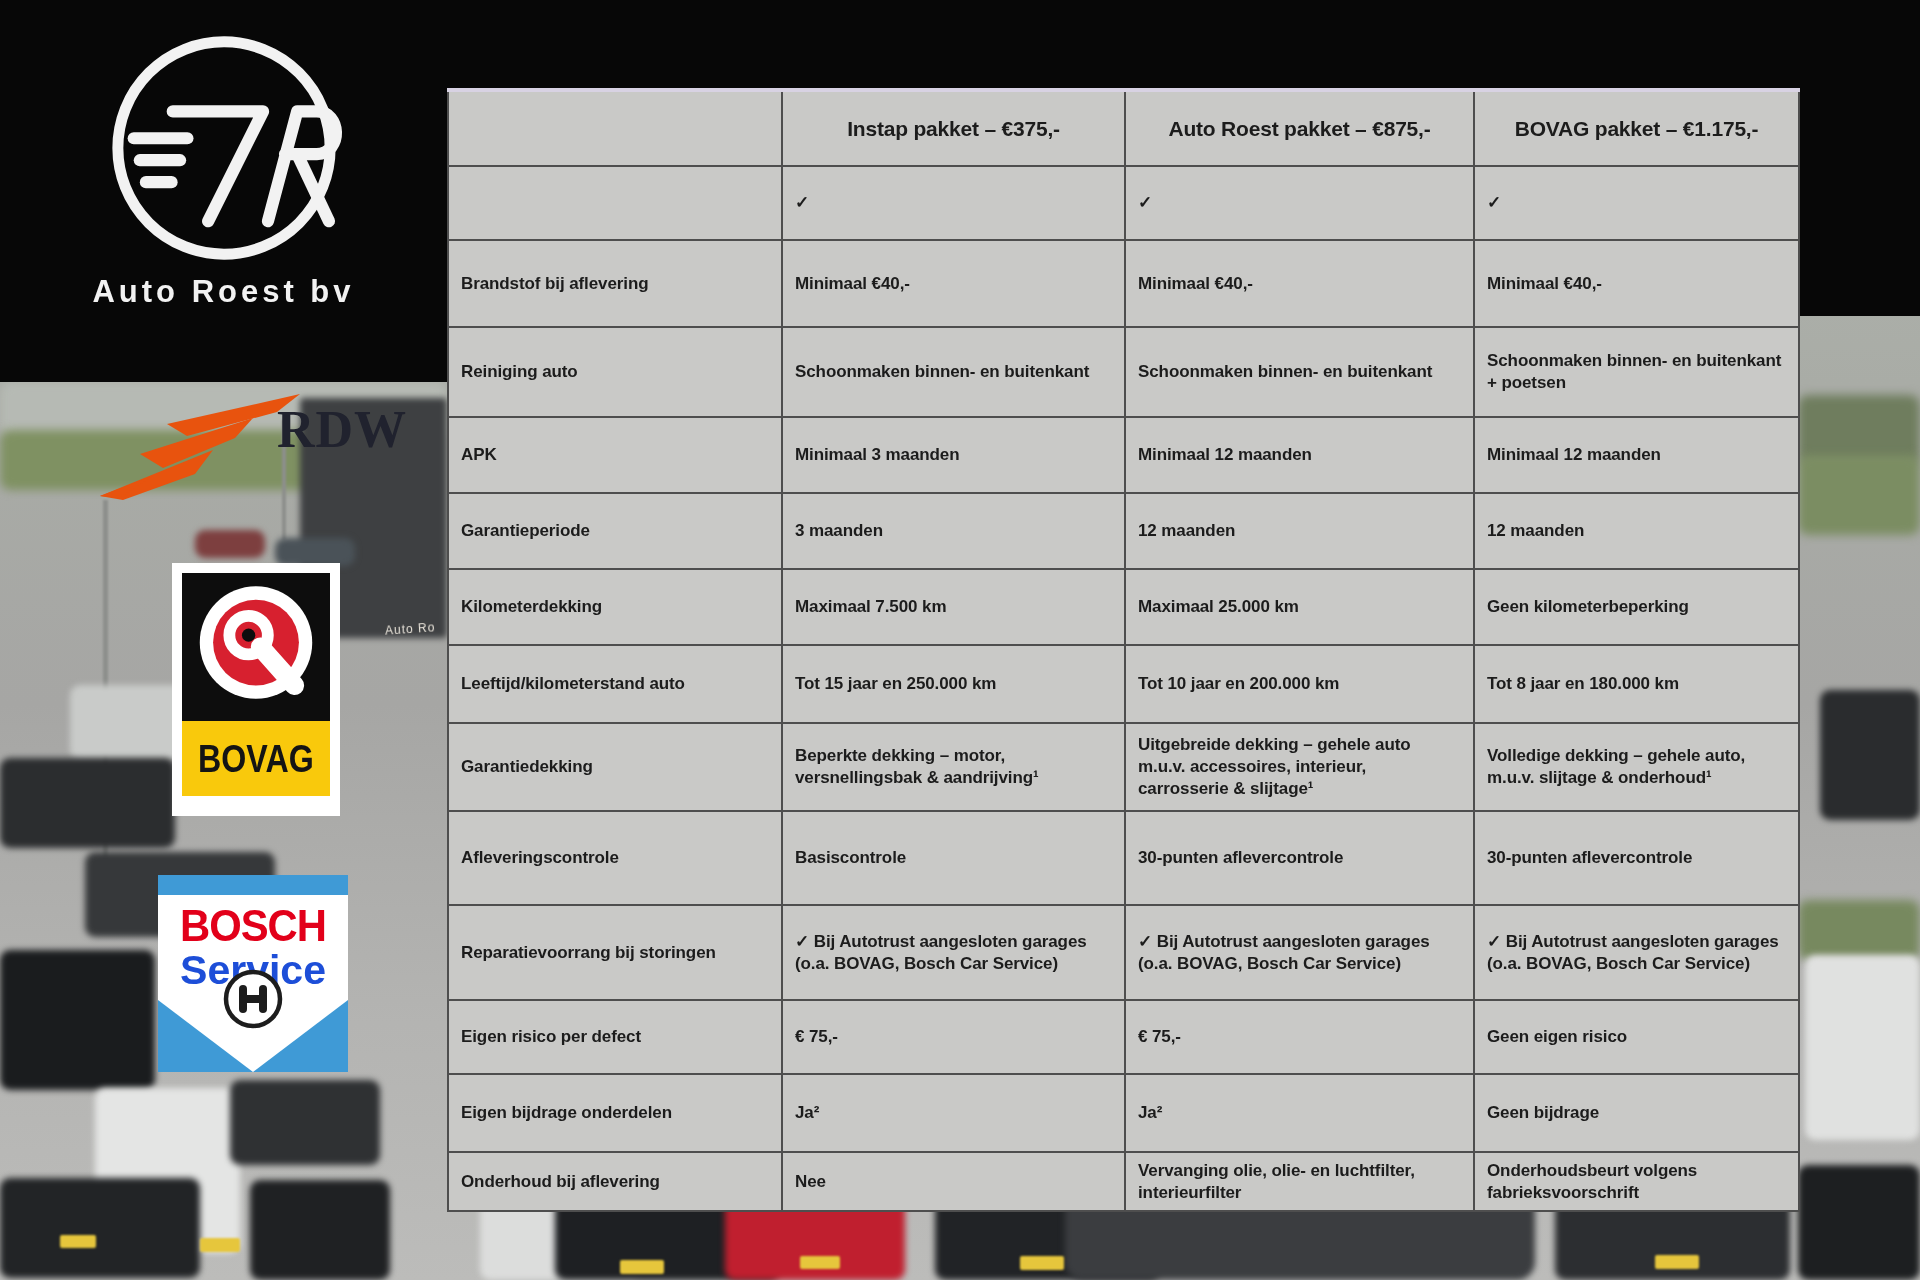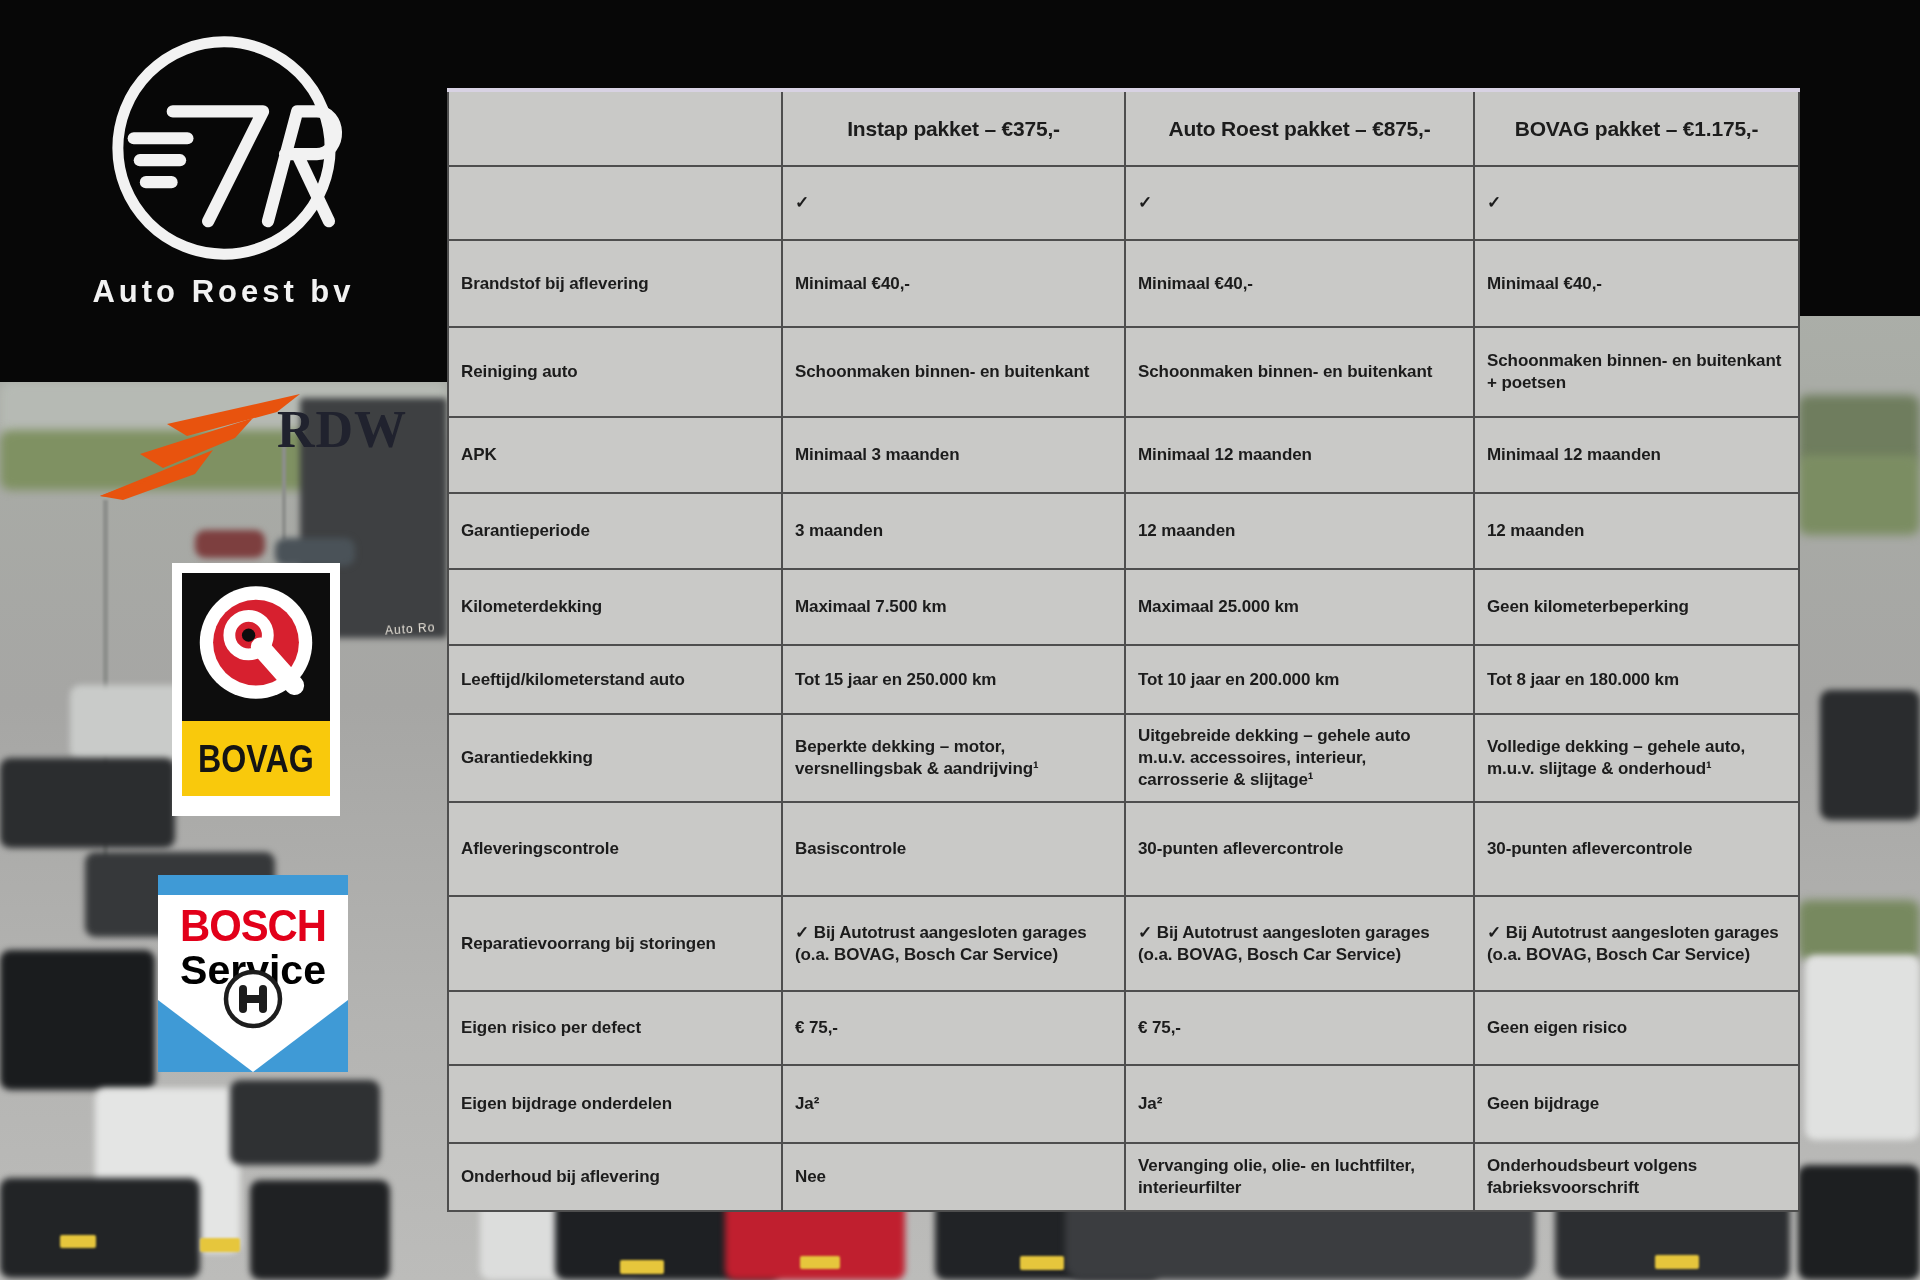--- a/index.html
+++ b/index.html
@@ -30,21 +30,21 @@
          box-sizing:border-box;padding:10px;}
   .bovag-target{display:block;width:148px;height:148px;}
   .bovag-yellow{margin-top:0;width:148px;height:75px;background:#f9c90c;display:flex;
                 align-items:center;justify-content:center;}
   .bovag-word{color:#141414;font-weight:bold;font-size:35px;letter-spacing:0px;transform:scale(.92,1.12);}
   
   .bosch{position:absolute;left:158px;top:875px;width:190px;height:197px;background:#fff;overflow:hidden;}
   .bosch-bar{height:20px;background:#3f9ad6;}
   .bosch-word{color:#e2001a;font-weight:bold;font-size:44px;text-align:center;
               letter-spacing:-1px;margin-top:6px;transform:scale(.95,1);}
-  .bosch-service{color:#000000;font-weight:bold;font-size:41px;text-align:center;margin-top:-4px;}
+  .bosch-service{color:#1d4ed8;font-weight:bold;font-size:41px;text-align:center;margin-top:-4px;}
   .bosch-bottom{position:absolute;left:0;bottom:0;width:100%;height:72px;background:#fff;}
   .bosch-tri{position:absolute;top:0;width:50%;height:100%;background:#3f9ad6;}
   .bosch-tri.l{left:0;clip-path:polygon(0 0,100% 100%,0 100%);}
   .bosch-tri.r{right:0;clip-path:polygon(100% 0,100% 100%,0 100%);}
   .bosch-symbol{position:absolute;left:50%;top:-32px;transform:translateX(-50%);}
   
   .pakket-table{position:absolute;left:447px;top:88px;width:1351px;height:1100px;
                 border-collapse:collapse;table-layout:fixed;background:#c9c9c7;
                 color:#1c1c1c;font-weight:bold;}
   .pakket-table th,.pakket-table td{border:2px solid #4e4e4e;padding:0 12px;vertical-align:middle;
@@ -52,27 +52,27 @@
   .pakket-table th{font-size:21px;text-align:center;letter-spacing:-0.2px;}
   .pakket-table td{font-size:17px;line-height:1.28;letter-spacing:-0.1px;}
   .pakket-table tr:first-child th{border-top:4px solid #d8d2e3;}
   .pakket-table tr:nth-child(1){height:76px}
   .pakket-table tr:nth-child(2){height:74px}
   .pakket-table tr:nth-child(3){height:87px}
   .pakket-table tr:nth-child(4){height:90px}
   .pakket-table tr:nth-child(5){height:76px}
   .pakket-table tr:nth-child(6){height:76px}
   .pakket-table tr:nth-child(7){height:76px}
-  .pakket-table tr:nth-child(8){height:69px}
+  .pakket-table tr:nth-child(8){height:78px}
   .pakket-table tr:nth-child(9){height:88px}
   .pakket-table tr:nth-child(10){height:94px}
   .pakket-table tr:nth-child(11){height:95px}
   .pakket-table tr:nth-child(12){height:74px}
   .pakket-table tr:nth-child(13){height:78px}
-  .pakket-table tr:nth-child(14){height:68px}
+  .pakket-table tr:nth-child(14){height:59px}
 </style>
 </head>
 <body>
 
 <div class="stage">
 
   <div class="photo">
     <div class="blob soft" style="left:0;top:382px;width:447px;height:56px;background:#b6bab4;"></div>
     <div class="blob soft" style="left:0;top:430px;width:320px;height:60px;background:#7f9162;"></div>
     <div class="blob" style="left:300px;top:398px;width:147px;height:240px;background:#3e4042;border-radius:4px;"></div>

